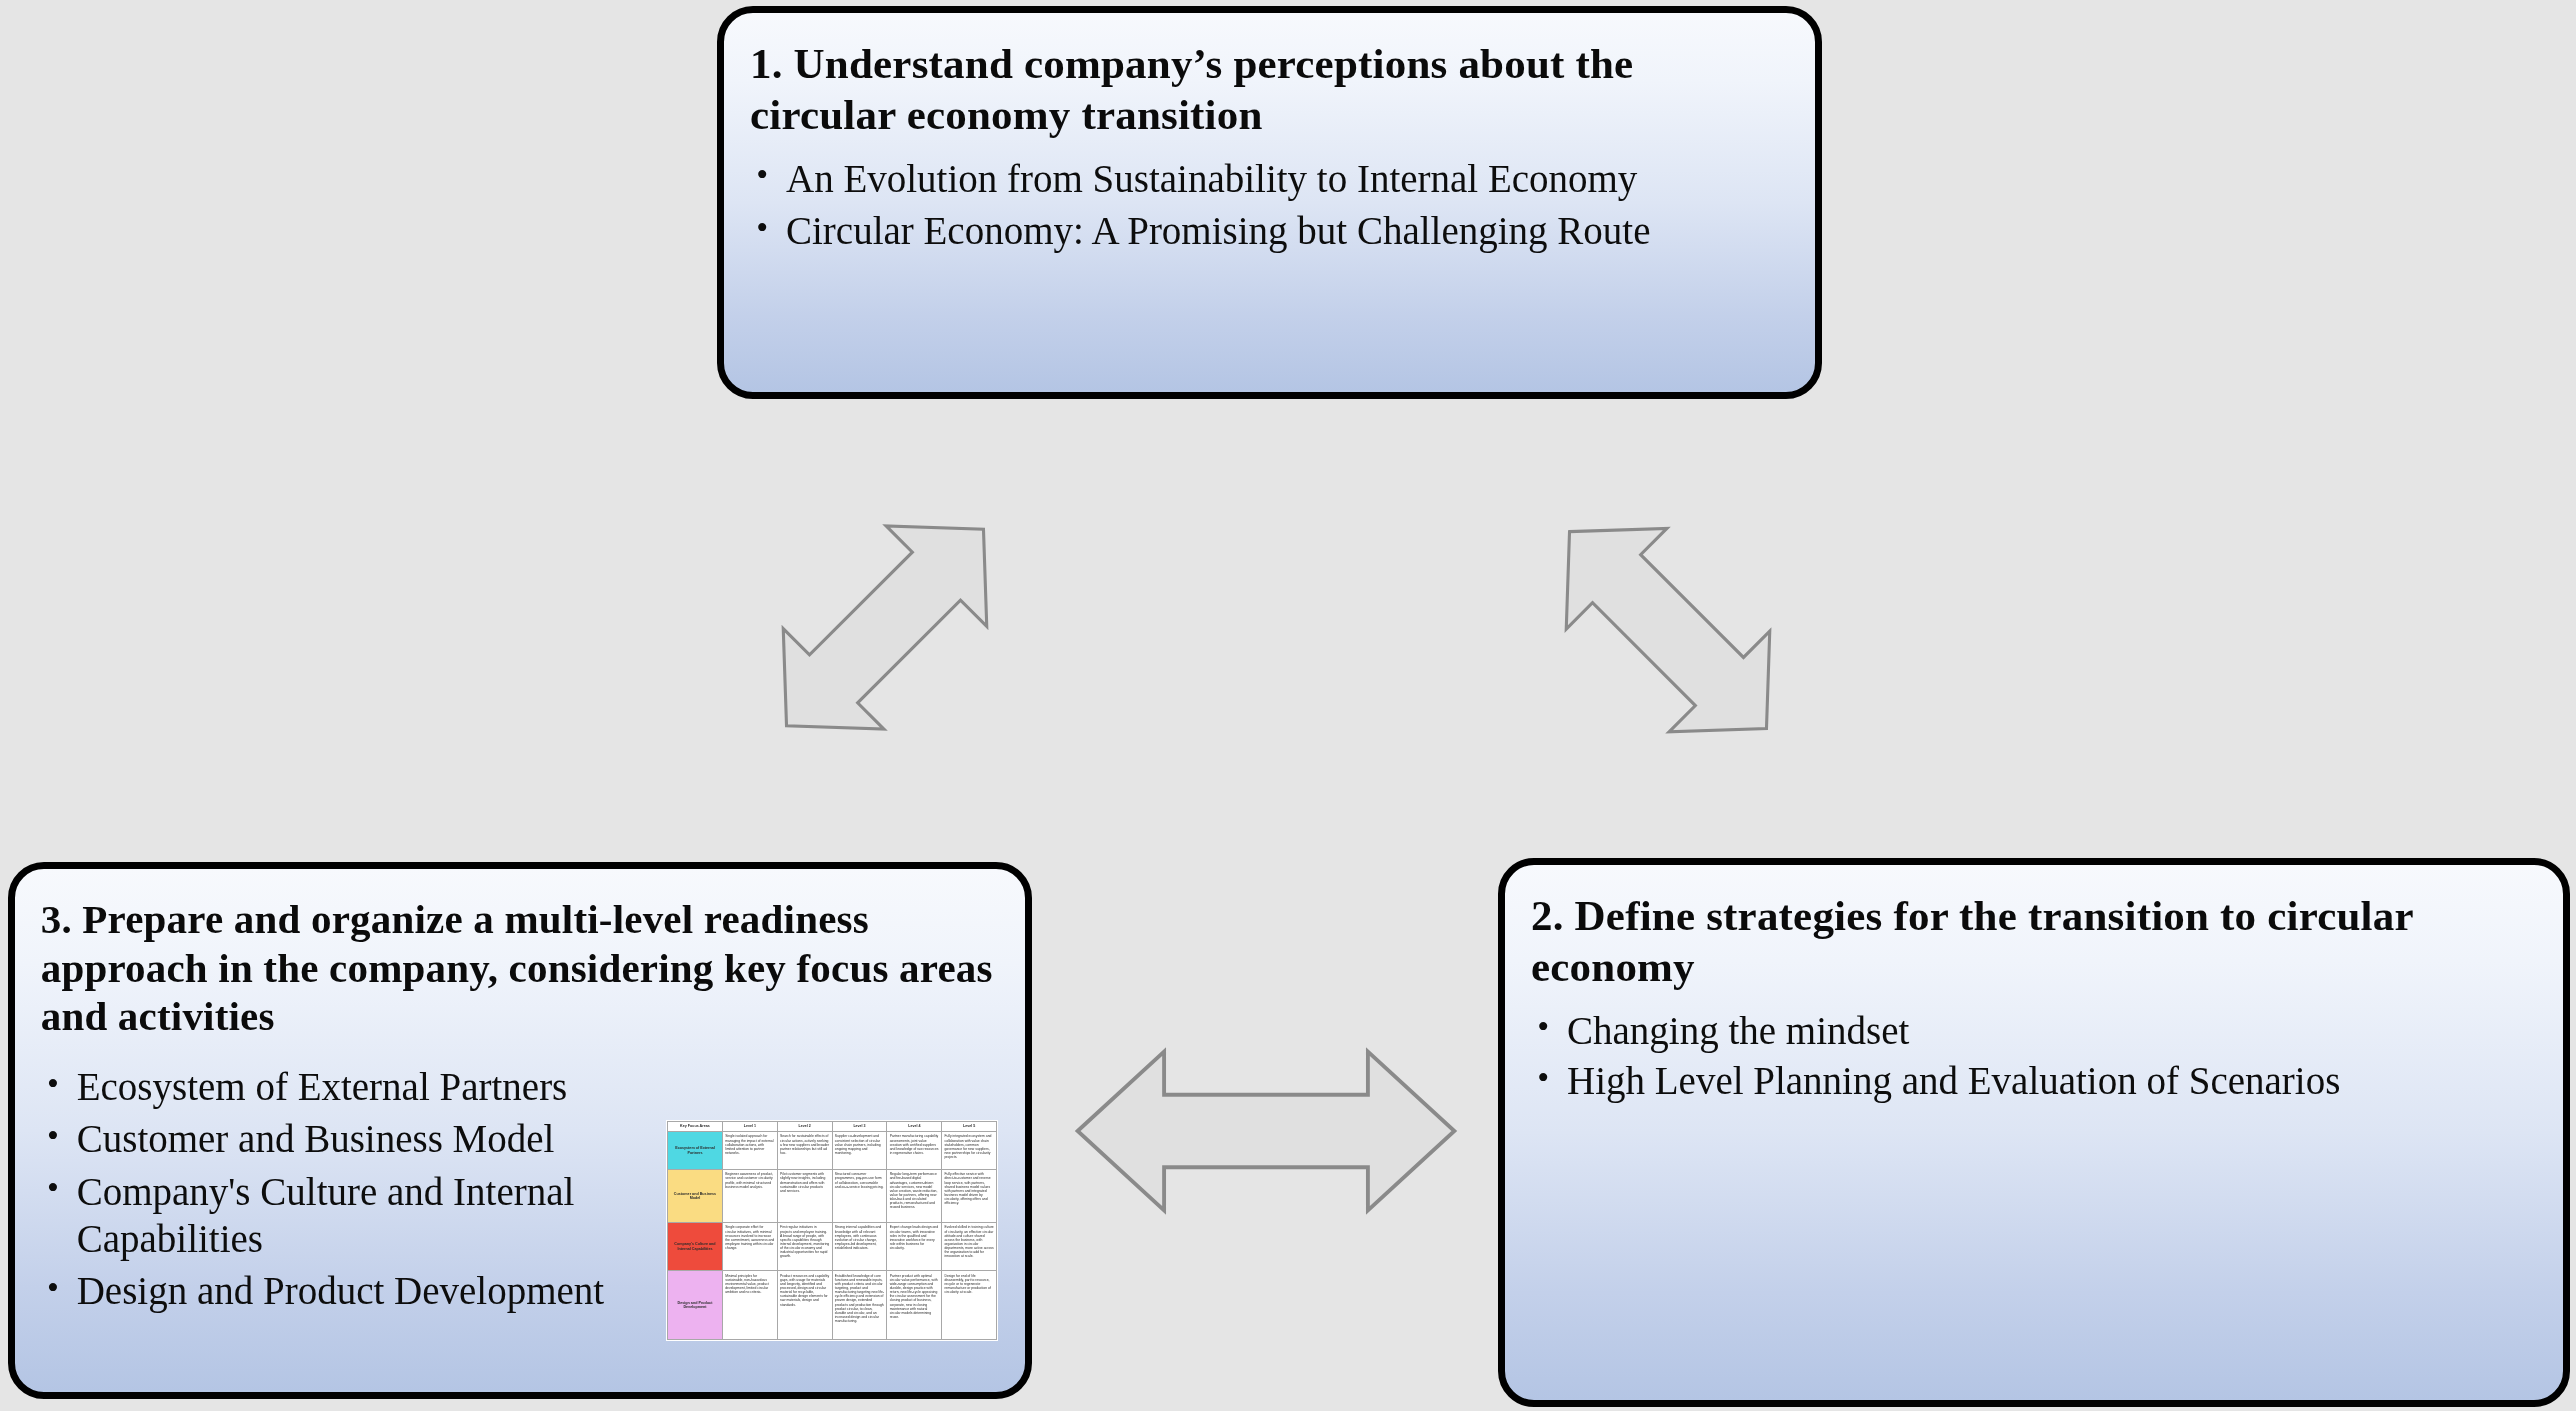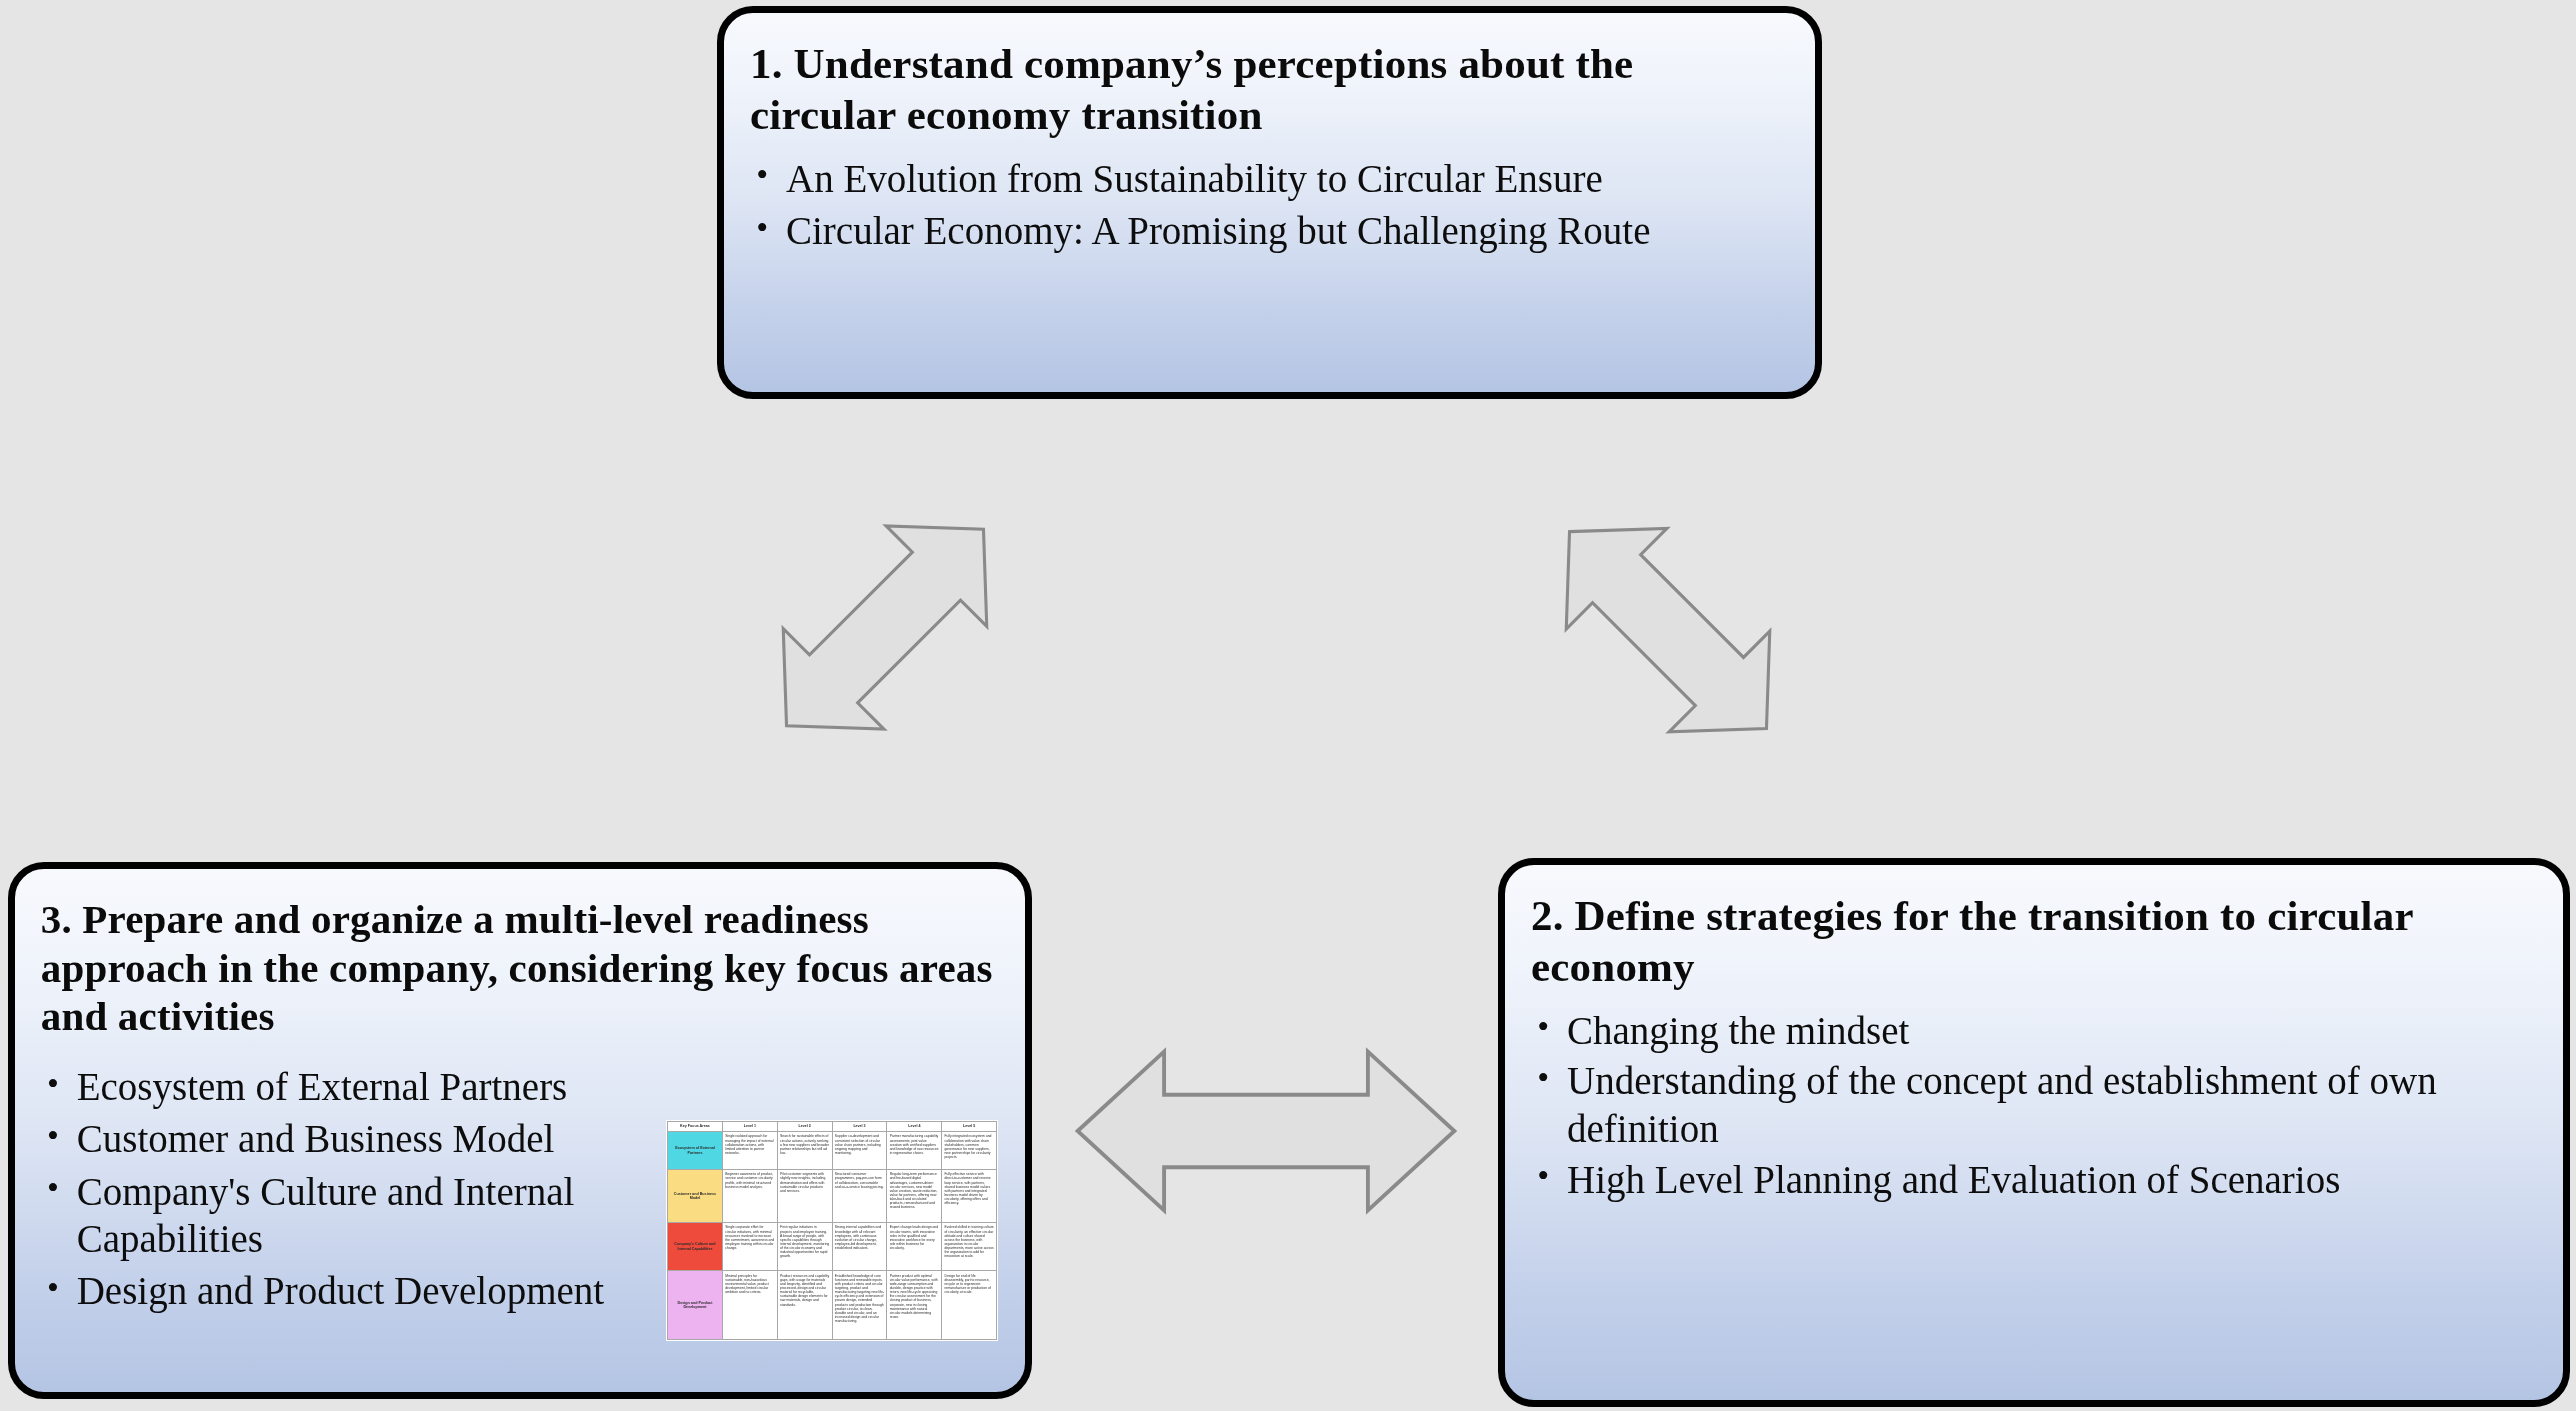--- a/index.html
+++ b/index.html
@@ -110,21 +110,21 @@
   .col-area { width: 15%; }
 </style>
 </head>
 <body>
 
 <div id="canvas">
 
   <div class="node-box" id="box-1" style="left:717px; top:6.2px; width:1105px; height:393px;">
     <div class="node-title">1. Understand company’s perceptions about the circular economy transition</div>
     <ul class="node-list">
-      <li>An Evolution from Sustainability to Circular Ensure</li>
+      <li>An Evolution from Sustainability to Internal Economy</li>
       <li>Circular Economy: A Promising but Challenging Route</li>
     </ul>
   </div>
 
   <div class="node-box" id="box-3" style="left:7.7px; top:862px; width:1024px; height:537px;">
     <div class="node-title" style="font-size:41px; margin-bottom:23px;">3. Prepare and organize a multi-level readiness approach in the company, considering key focus areas and activities</div>
     <ul class="node-list" style="width:680px;">
       <li>Ecosystem of External Partners</li>
       <li>Customer and Business Model</li>
       <li>Company's Culture and Internal Capabilities</li>
@@ -178,21 +178,20 @@
           <td>Design for end of life disassembly, part to resource, recycle or to regenerate remanufacture or production of circularity at scale.</td>
         </tr>
       </tbody>
     </table>
   </div>
 
   <div class="node-box" id="box-2" style="left:1498px; top:858px; width:1072px; height:549px;">
     <div class="node-title">2. Define strategies for the transition to circular economy</div>
     <ul class="node-list">
       <li>Changing the mindset</li>
-      <li>Understanding of the concept and establishment of own definition</li>
       <li>High Level Planning and Evaluation of Scenarios</li>
     </ul>
   </div>
 
   <div class="arrow" id="arrow-left-diagonal" style="left:738px; top:470px; width:294px; height:315px;">
     <svg viewBox="0 0 380 408" preserveAspectRatio="none">
 
       <g transform="rotate(-45 190 204)">
         <polygon points="10,204 96,112 96,160 284,160 284,112 370,204 284,296 284,248 96,248 96,296" fill="#e0e0e0" stroke="#8a8a8a" stroke-width="4" stroke-linejoin="miter"></polygon>
       </g>

